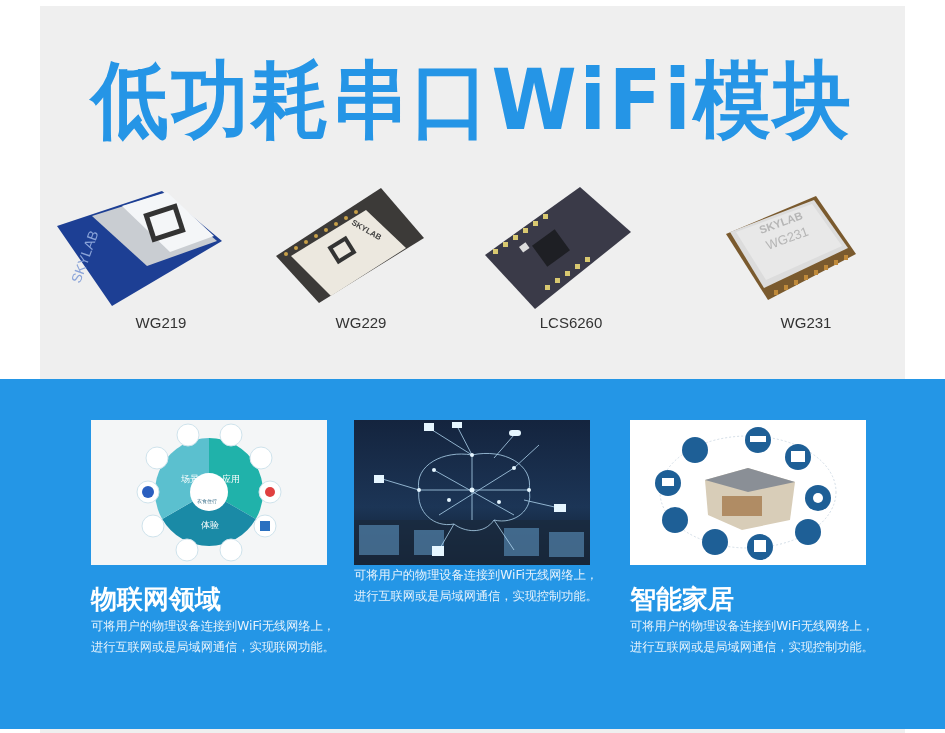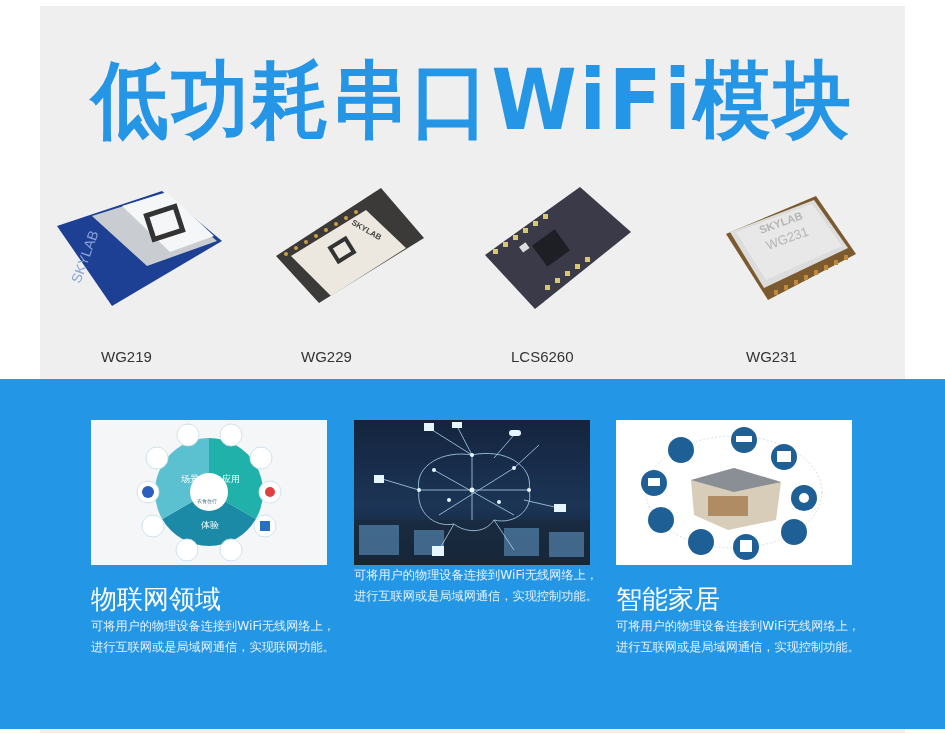--- a/index.html
+++ b/index.html
@@ -16,38 +16,38 @@
   }
   .title {
     position: absolute; left: 0; top: 50px; width: 945px; text-align: center;
     color: #2595e6; font-size: 84px; font-weight: bold; line-height: 100px;
     letter-spacing: 3px; white-space: nowrap;
     transform: scaleX(0.92); transform-origin: center;
   }
 
   .product { position: absolute; }
   .product .label {
-    position: absolute; top: 314px; width: 120px; margin-left: -60px; text-align: left;
-    color: #333333; font-size: 15px; font-family: "Liberation Sans", sans-serif; margin-top: 34px;
+    position: absolute; top: 314px; width: 120px; margin-left: -60px; text-align: center;
+    color: #333333; font-size: 15px; font-family: "Liberation Sans", sans-serif;
   }
 
   
   .chip { position: absolute; }
   .chip svg { display: block; }
 
   .blue-band {
     position: absolute; left: 0; top: 379px; width: 945px; height: 350px;
     background: #2496e6;
   }
   .card { position: absolute; top: 420px; width: 236px; }
   .card .thumb { width: 236px; height: 145px; overflow: hidden; position: relative; }
   .card .thumb svg { display: block; }
   .card .heading {
     margin-top: 17px; color: #ffffff; font-size: 26px; line-height: 34px;
-    font-weight: normal; white-space: nowrap;
+    font-weight: bold; white-space: nowrap;
   }
   .card .desc {
     color: #e6f2fc; font-size: 12.2px; line-height: 20.5px;
     width: 246px;
   }
 </style>
 </head>
 <body>
 
 <div class="top-panel"></div>
@@ -220,21 +220,21 @@
         <rect x="155" y="10" width="12" height="6" rx="3"></rect>
           <rect x="20" y="55" width="10" height="8"></rect>
         <rect x="200" y="84" width="12" height="8"></rect>
           <rect x="78" y="126" width="12" height="10"></rect>
       </g>
     </svg>
   </div>
   <div class="desc">可将用户的物理设备连接到WiFi无线网络上，进行互联网或是局域网通信，实现控制功能。</div>
 </div>
 
-<div class="card" style="left:616px;">
+<div class="card" style="left:630px;">
   <div class="thumb">
     <svg width="236" height="145" viewBox="0 0 236 145">
       <rect width="236" height="145" fill="#ffffff"></rect>
       <ellipse cx="118" cy="72" rx="88" ry="56" fill="none" stroke="#c8d4df" stroke-width="0.8" stroke-dasharray="2,2"></ellipse>
       <polygon points="75,60 118,48 165,62 160,100 112,110 78,95" fill="#d8cdb8"></polygon>
       <polygon points="75,60 118,48 165,62 118,72" fill="#8a8f96"></polygon>
       <rect x="92" y="76" width="40" height="20" fill="#a07040" opacity="0.7"></rect>
       <g fill="#1e5f96">
         <circle cx="65" cy="30" r="13"></circle>
           <circle cx="128" cy="20" r="13"></circle>

